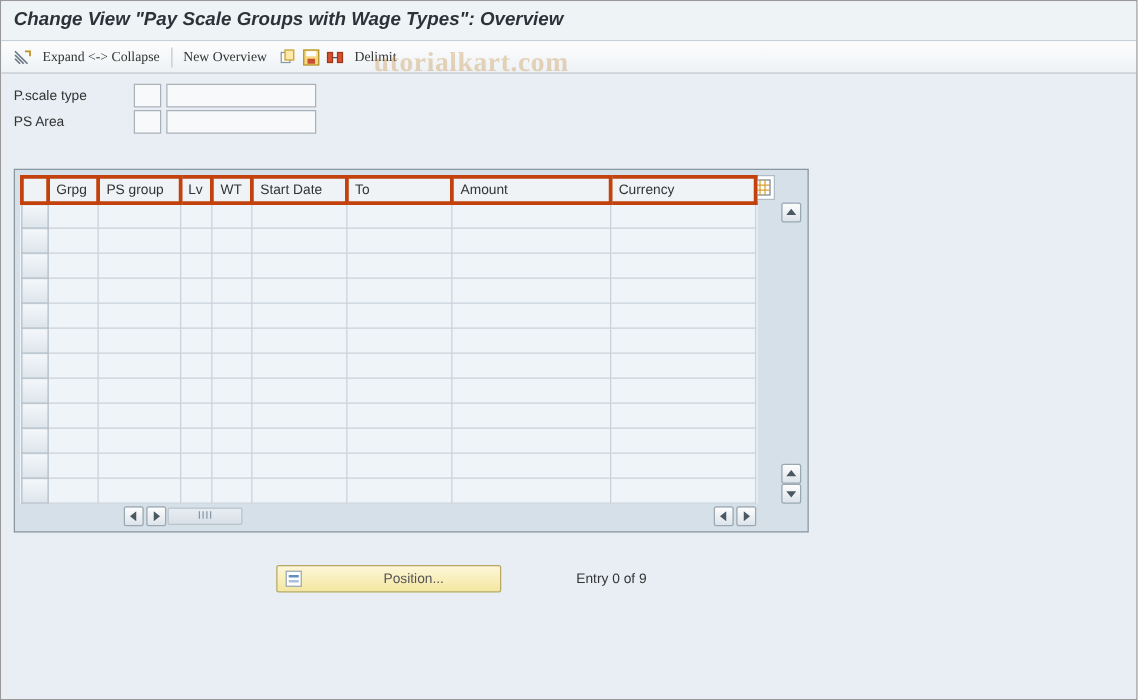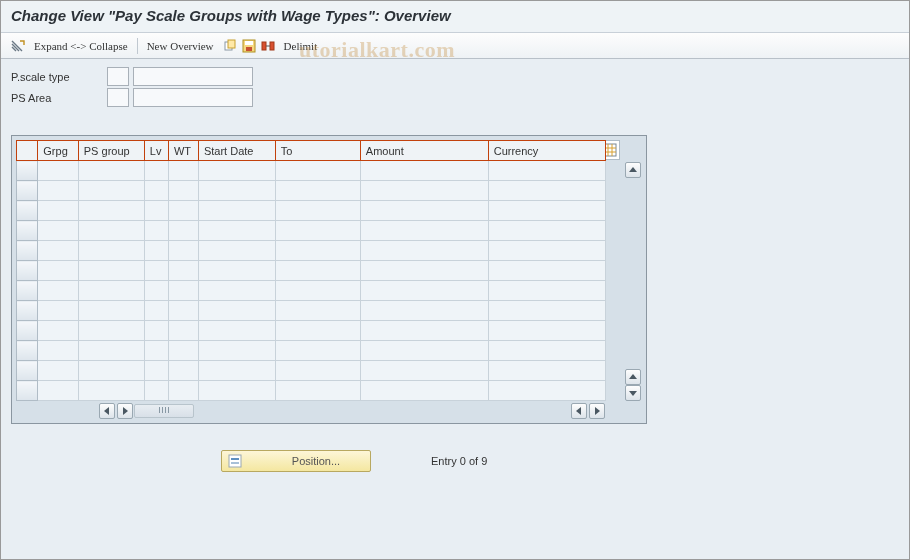--- a/index.html
+++ b/index.html
@@ -104,21 +104,21 @@
     .grid-table-zone {
       flex: 0 0 590px;
     }
     table.grid {
       border-collapse: collapse;
       width: 100%;
       background: #f0f4f8;
     }
     table.grid th {
       background: #eff3f6;
-      border: 1px solid #c2410c;
+      border: 3px solid #c2410c;
       text-align: left;
       font-weight: normal;
       padding: 3px 5px;
       height: 20px;
       color: #333;
       white-space: nowrap;
     }
     table.grid td {
       border: 1px solid #c8d2da;
       height: 20px;
@@ -197,21 +197,21 @@
       align-items: center;
       gap: 60px;
       margin-top: 26px;
       margin-left: 210px;
     }
     .position-btn {
       display: inline-flex;
       align-items: center;
       gap: 26px;
       height: 22px;
-      width: 150px;
+      width: 180px;
       background: linear-gradient(to bottom, #fdf6d8, #f4e7a0);
       border: 1px solid #b8a860;
       border-radius: 2px;
       cursor: pointer;
       padding: 0 6px;
       justify-content: flex-start;
       color: #555;
     }
     .position-btn .pb-label {
       flex: 1;

